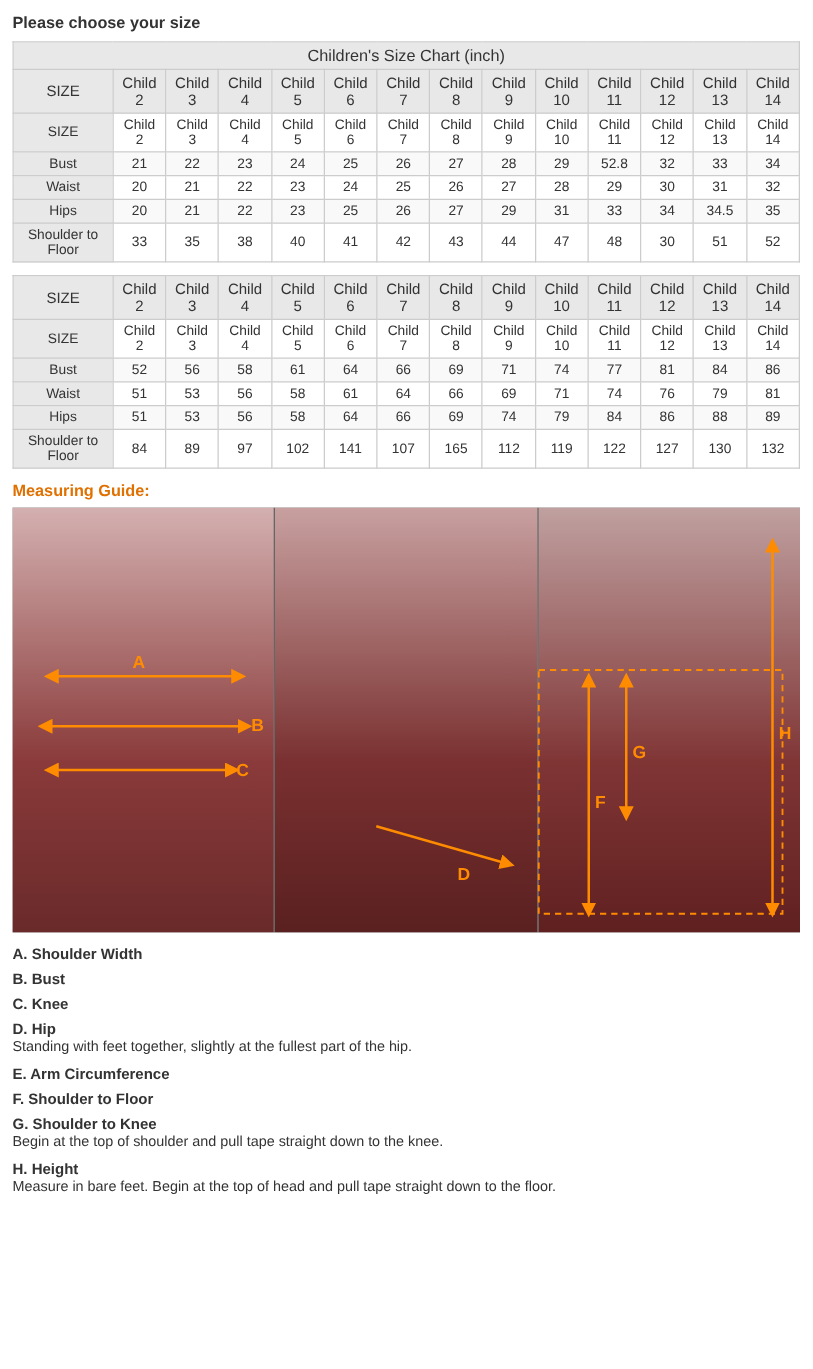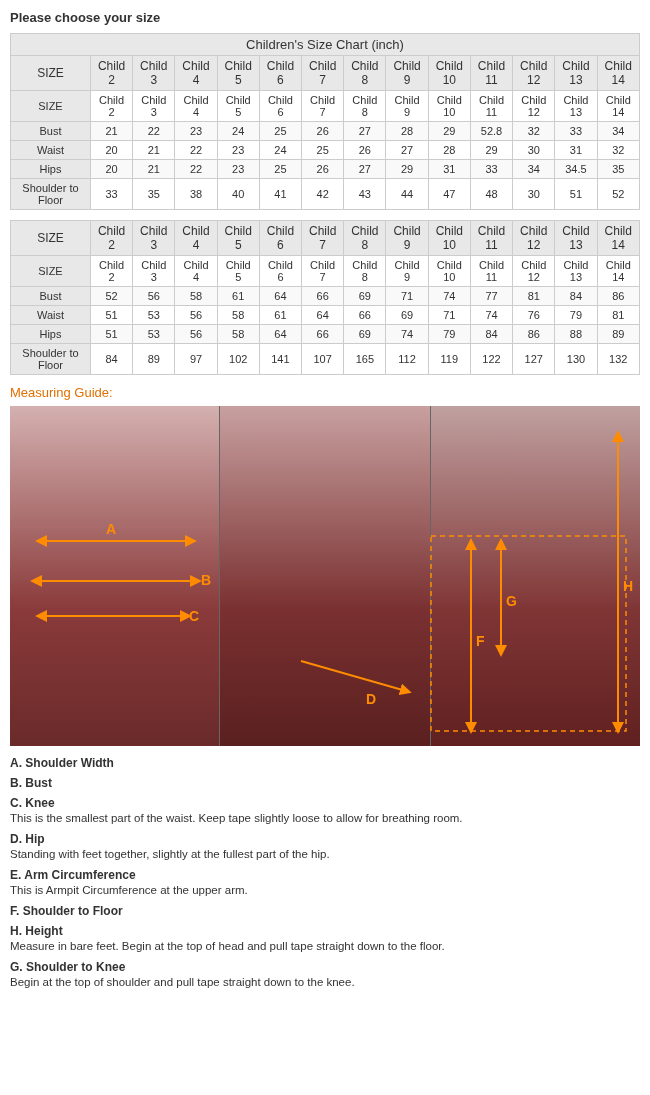--- a/index.html
+++ b/index.html
@@ -46,21 +46,21 @@
       text-align: center;
       font-weight: normal;
     }
     table tbody tr:nth-child(even) td {
       background: #f9f9f9;
     }
     table tbody tr:nth-child(even) td.row-label {
       background: #e8e8e8;
     }
     .measuring-guide-title {
-      font-weight: normal;
+      font-weight: bold;
       color: #e07000;
       font-size: 13px;
       margin: 8px 0 6px 0;
     }
     
     .guide-desc {
       margin-top: 4px;
     }
     .guide-desc .guide-item {
       margin-bottom: 6px;
@@ -364,19 +364,19 @@
       <marker id="arrowU" markerWidth="6" markerHeight="6" refX="3" refY="3" orient="auto-start-reverse">
         <path d="M0,0 L6,3 L0,6 Z" fill="#ff8c00"></path>
       </marker>
     </defs>
   </svg>
 </div>
 
 <div class="guide-desc" id="guide-desc-container">
 <div class="guide-item"><span class="item-title"><strong>A. Shoulder Width</strong></span><br></div>
     <div class="guide-item"><span class="item-title"><strong>B. Bust</strong></span><br></div>
-    <div class="guide-item"><span class="item-title"><strong>C. Knee</strong></span><br><span class="item-desc">This is the smallest part of the waist. Keep tape slightly loose to allow for breathing room.</span></div>
+    <div class="guide-item"><span class="item-title"><strong>C. Knee</strong></span><br></div>
     <div class="guide-item"><span class="item-title"><strong>D. Hip</strong></span><br><span class="item-desc">Standing with feet together, slightly at the fullest part of the hip.</span></div>
-    <div class="guide-item"><span class="item-title"><strong>E. Arm Circumference</strong></span><br><span class="item-desc">This is Armpit Circumference at the upper arm.</span></div>
+    <div class="guide-item"><span class="item-title"><strong>E. Arm Circumference</strong></span><br></div>
     <div class="guide-item"><span class="item-title"><strong>F. Shoulder to Floor</strong></span><br></div>
+    <div class="guide-item"><span class="item-title"><strong>G. Shoulder to Knee</strong></span><br><span class="item-desc">Begin at the top of shoulder and pull tape straight down to the knee.</span></div>
     <div class="guide-item"><span class="item-title"><strong>H. Height</strong></span><br><span class="item-desc">Measure in bare feet. Begin at the top of head and pull tape straight down to the floor.</span></div>
-    <div class="guide-item"><span class="item-title"><strong>G. Shoulder to Knee</strong></span><br><span class="item-desc">Begin at the top of shoulder and pull tape straight down to the knee.</span></div>
   </div>
 
 </body></html>

